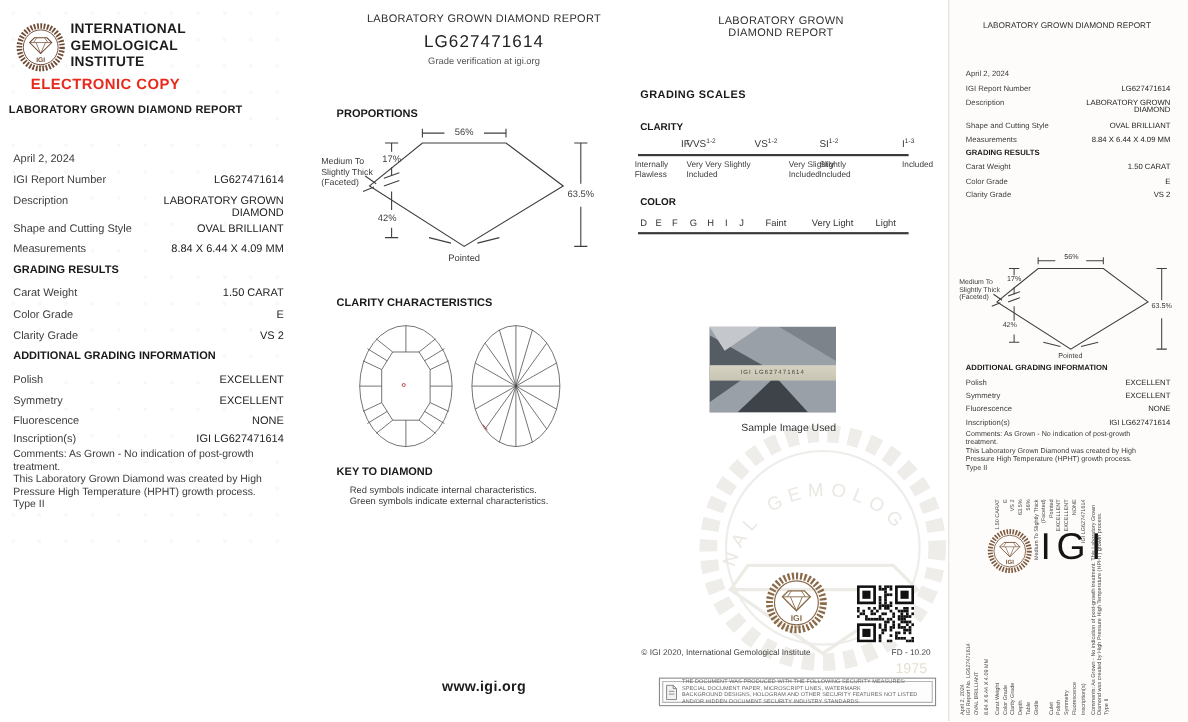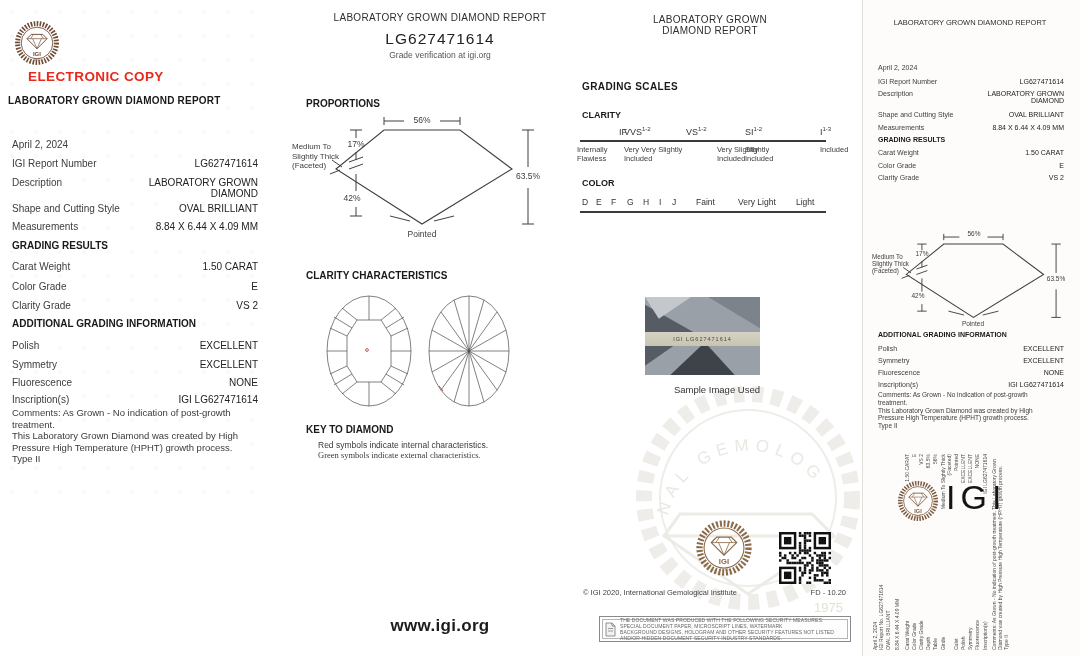--- a/index.html
+++ b/index.html
@@ -17,21 +17,21 @@
   .lr .v{position:absolute;right:0;top:0;text-align:right;color:#222;max-width:130px;}
   .sec-h{position:absolute;left:12px;font-size:10px;font-weight:bold;color:#191919;}
   .cmt{font-size:9.5px;line-height:11.6px;color:#3a3a3a;}
   
   .ctr-h1{font-size:10px;color:#2e2e2e;letter-spacing:.3px;}
   .ctr-num{font-size:15.5px;color:#222;letter-spacing:1px;}
   .ctr-ver{font-size:8.5px;color:#555;}
   .sec-b{font-size:10px;font-weight:bold;color:#191919;}
   .dimlbl{position:absolute;font-size:8.5px;color:#3c3c3c;}
   .keyline{font-size:8.5px;color:#3a3a3a;line-height:10px;}
-  .site{font-size:17px;font-weight:bold;color:#1c1c1c;letter-spacing:.3px;}
+  .site{font-size:13px;font-weight:bold;color:#1c1c1c;letter-spacing:.3px;}
   
   .sc-h{font-size:10px;font-weight:bold;color:#191919;letter-spacing:.4px;}
   .sc-sub{font-size:9px;font-weight:bold;color:#191919;}
   .grade{position:absolute;font-size:9px;color:#333;}
   .grade sup{font-size:6px;}
   .gdesc{position:absolute;font-size:7.5px;line-height:8.6px;color:#3d3d3d;}
   .scline{position:absolute;height:2px;background:#3a3a3a;}
   .clet{position:absolute;font-size:8.5px;color:#333;}
   .photo{position:absolute;left:645px;top:297px;width:115px;height:78px;background:#a8adb3;overflow:hidden;}
   .ph-t{position:absolute;inset:0;}
@@ -73,20 +73,25 @@
       <text x="32" y="50" font-size="8.5" font-weight="bold" text-anchor="middle" fill="currentColor">IGI</text>
       <text x="32" y="57.5" font-size="4.5" text-anchor="middle" fill="currentColor">1975</text>
     </symbol>
   </svg>
 
   <div class="abs texture" style="left:0;top:0;width:270px;height:500px;"></div>
 
   <svg class="abs" style="left:14px;top:20px;color:#6f4a35;" width="46" height="46">
       <use href="#igi-seal"></use>
     </svg>
+  <div class="abs" style="left:64px;top:19px;width:150px;">
+    <div class="brand-line">INTERNATIONAL</div>
+    <div class="brand-line">GEMOLOGICAL</div>
+    <div class="brand-line">INSTITUTE</div>
+  </div>
   <div class="abs ecopy" style="left:28px;top:69px;">ELECTRONIC COPY</div>
   <div class="abs panel-title" style="left:8px;top:95px;">LABORATORY GROWN DIAMOND REPORT</div>
 
   <div class="abs" style="left:12px;top:139px;font-size:10px;color:#3d3d3d;">April 2, 2024</div>
 
   <div class="lr" style="top:158px;"><span class="l">IGI Report Number</span><span class="v">LG627471614</span></div>
   <div class="lr" style="top:177px;"><span class="l">Description</span><span class="v" style="width:115px;">LABORATORY GROWN DIAMOND</span></div>
   <div class="lr" style="top:203px;"><span class="l">Shape and Cutting Style</span><span class="v">OVAL BRILLIANT</span></div>
   <div class="lr" style="top:221px;"><span class="l">Measurements</span><span class="v">8.84 X 6.44 X 4.09 MM</span></div>
 
@@ -157,21 +162,21 @@
         <path d="M45,2 L45,112 M5,57 L85,57"></path>
         <path d="M45,57 L82,78 M45,57 L73,96 M45,57 L60,108 M45,57 L30,108 M45,57 L17,96 M45,57 L8,78"></path>
         <path d="M45,57 L8,36 M45,57 L17,18 M45,57 L30,6 M45,57 L60,6 M45,57 L73,18 M45,57 L82,36"></path>
       </g>
       <path d="M15,92 L19,97" stroke="#b23a2e" stroke-width="0.9" fill="none"></path>
     </svg>
   </div>
 
   <div class="abs sec-b" style="left:306px;top:424px;">KEY TO DIAMOND</div>
   <div class="abs keyline" style="left:318px;top:440px;">Red symbols indicate internal characteristics.</div>
-  <div class="abs keyline" style="left:318px;top:450px;font-family:Liberation Serif, serif;">Green symbols indicate external characteristics.</div>
+  <div class="abs keyline" style="left:318px;top:450px;">Green symbols indicate external characteristics.</div>
 
   <div class="abs site c" style="left:300px;top:616px;width:280px;">www.igi.org</div>
 
   <div class="abs ctr-h1 c" style="left:640px;top:14px;width:140px;">
     <div>LABORATORY GROWN</div>
     <div>DIAMOND REPORT</div>
   </div>
 
   <svg class="abs" style="left:628px;top:386px;" width="240" height="240" viewBox="0 0 240 240">
     <g fill="none" stroke="#efede9">

